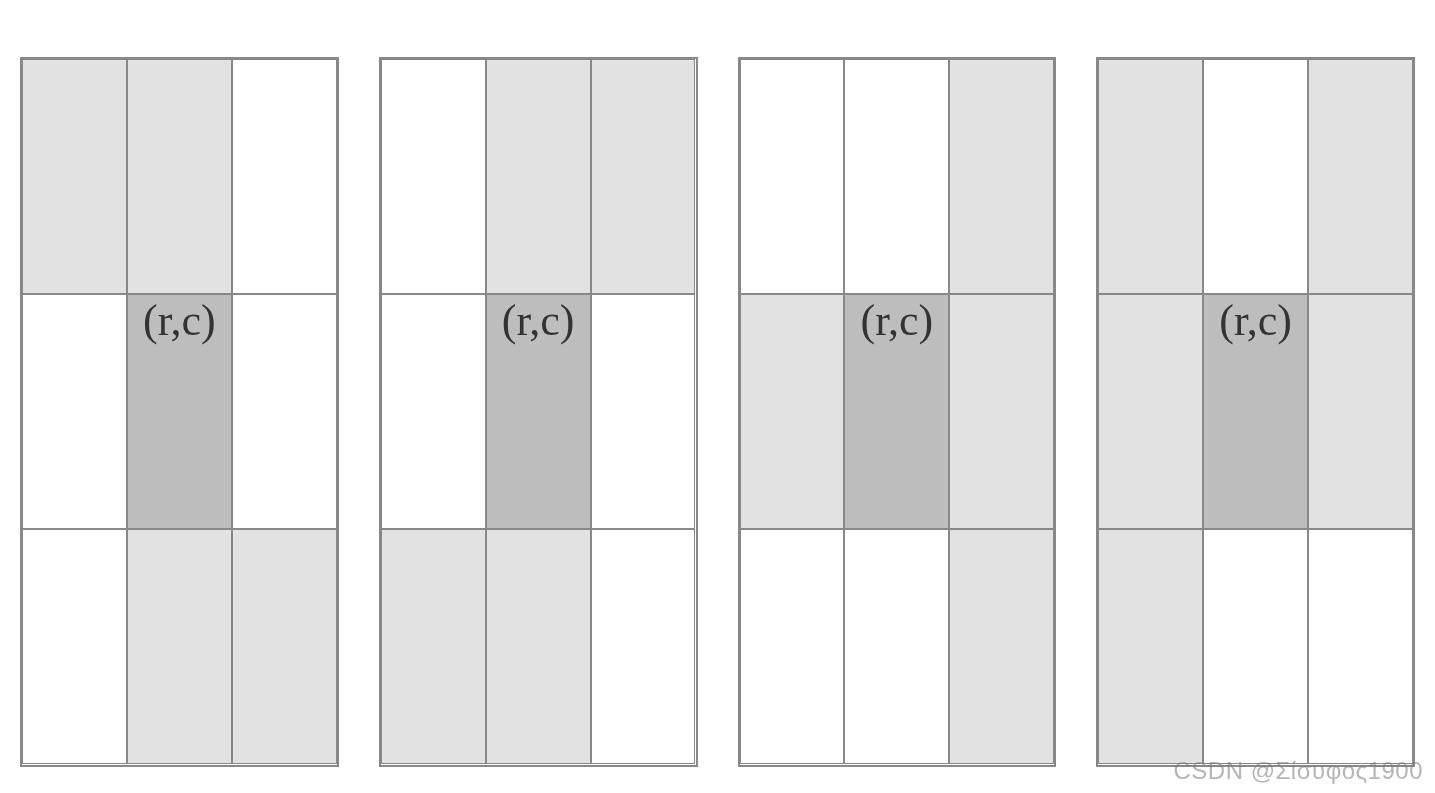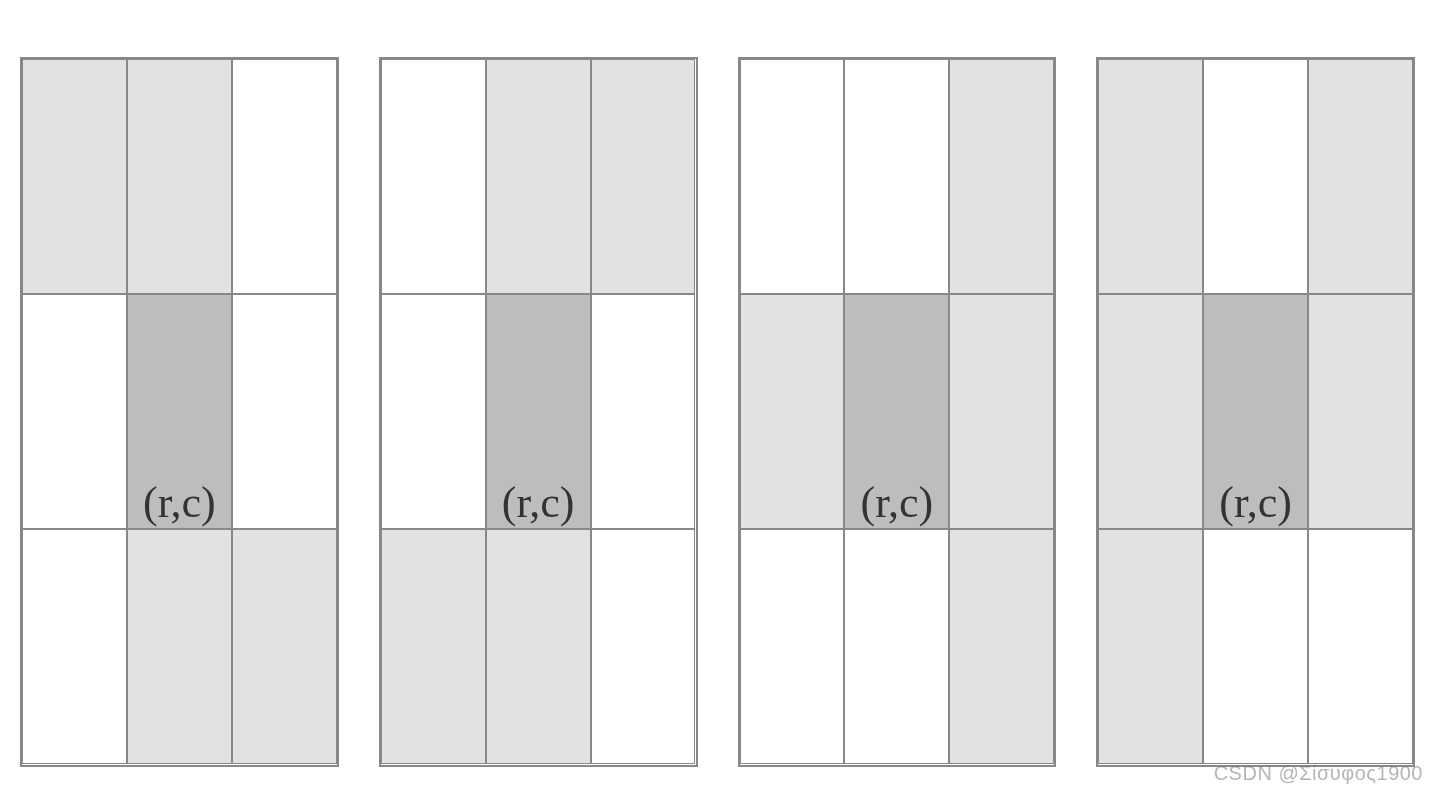--- a/index.html
+++ b/index.html
@@ -27,34 +27,34 @@
     grid-template-rows: repeat(3, 1fr);
     width: 320px;
     height: 710px;
     border: 2px solid #888;
     box-sizing: border-box;
   }
   .cell {
     border: 1px solid #888;
     box-sizing: border-box;
     display: flex;
-    align-items: flex-end;
+    align-items: flex-start;
     justify-content: center;
     font-size: 44px;
     color: #333;
   }
   .white { background: #ffffff; }
   .light { background: #e2e2e2; }
   .dark  { background: #bdbdbd; }
   .watermark {
     position: absolute;
     right: 12px;
     bottom: 8px;
     font-family: Arial, sans-serif;
-    font-size: 20px;
+    font-size: 24px;
     color: rgba(120,120,120,0.55);
     letter-spacing: 0.5px;
     user-select: none;
     margin-left: 30px;
   }
 </style>
 </head>
 <body>
 
 <div class="container">

